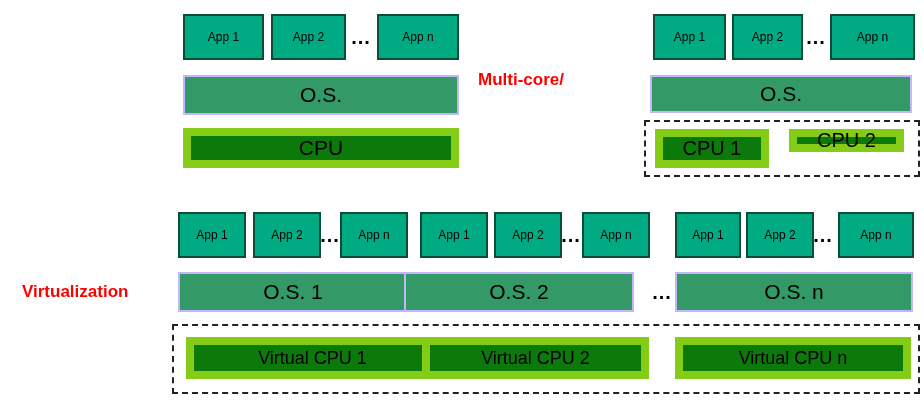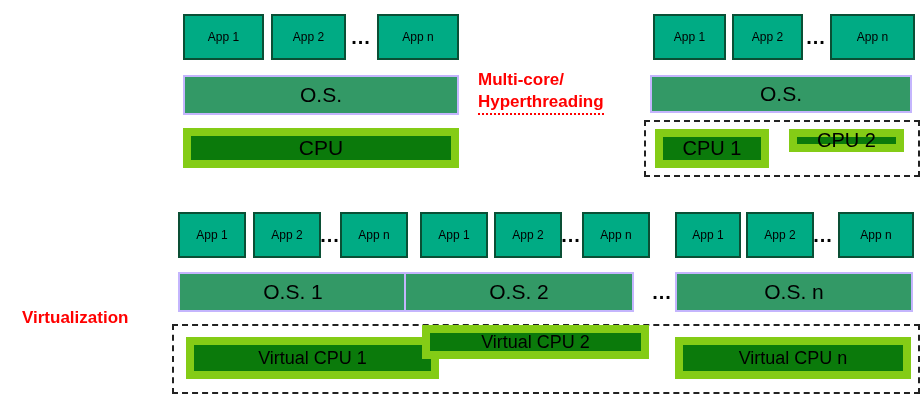--- a/index.html
+++ b/index.html
@@ -25,36 +25,33 @@
 
   <div class="box app" style="left:183px;top:14px;width:81px;height:46px">App 1</div>
   <div class="box app" style="left:271px;top:14px;width:75px;height:46px">App 2</div>
   <div class="dots" style="left:346px;top:14px;width:30px;height:46px">...</div>
   <div class="box app" style="left:377px;top:14px;width:82px;height:46px">App n</div>
 
   <div class="box os" style="left:183px;top:75px;width:276px;height:40px">O.S.</div>
   <div class="box cpu" style="left:183px;top:128px;width:276px;height:40px">CPU</div>
 
   <div class="section-label" style="left:478px;top:70px">Multi-core/</div>
-  <div class="section-label" style="left:478px;top:92px">
-    <span class="u-dotted">Hyperthreading</span>
-  </div>
 
   <div class="box app" style="left:653px;top:14px;width:73px;height:46px">App 1</div>
   <div class="box app" style="left:732px;top:14px;width:71px;height:46px">App 2</div>
   <div class="dots" style="left:803px;top:14px;width:26px;height:46px">...</div>
   <div class="box app" style="left:830px;top:14px;width:85px;height:46px">App n</div>
 
   <div class="box os" style="left:650px;top:75px;width:262px;height:38px">O.S.</div>
 
   <div class="dashed" style="left:644px;top:120px;width:276px;height:57px"></div>
   <div class="box cpu small" style="left:655px;top:129px;width:114px;height:39px">CPU 1</div>
   <div class="box cpu small" style="left:789px;top:129px;width:115px;height:23px">CPU 2</div>
 
-  <div class="section-label" style="left:22px;top:308px">Virtualization</div>
+  <div class="section-label" style="left:22px;top:282px">Virtualization</div>
 
   <div class="box app" style="left:178px;top:212px;width:68px;height:46px">App 1</div>
   <div class="box app" style="left:253px;top:212px;width:68px;height:46px">App 2</div>
   <div class="dots" style="left:321px;top:212px;width:18px;height:46px">...</div>
   <div class="box app" style="left:340px;top:212px;width:68px;height:46px">App n</div>
 
   <div class="box app" style="left:420px;top:212px;width:68px;height:46px">App 1</div>
   <div class="box app" style="left:494px;top:212px;width:68px;height:46px">App 2</div>
   <div class="dots" style="left:562px;top:212px;width:18px;height:46px">...</div>
   <div class="box app" style="left:582px;top:212px;width:68px;height:46px">App n</div>
@@ -64,16 +61,16 @@
   <div class="dots" style="left:814px;top:212px;width:18px;height:46px">...</div>
   <div class="box app" style="left:838px;top:212px;width:76px;height:46px">App n</div>
 
   <div class="box os" style="left:178px;top:272px;width:230px;height:40px">O.S. 1</div>
   <div class="box os" style="left:404px;top:272px;width:230px;height:40px">O.S. 2</div>
   <div class="dots" style="left:650px;top:272px;width:24px;height:40px">...</div>
   <div class="box os" style="left:675px;top:272px;width:238px;height:40px">O.S. n</div>
 
   <div class="dashed" style="left:172px;top:324px;width:748px;height:70px"></div>
   <div class="box cpu vcpu" style="left:186px;top:337px;width:253px;height:42px">Virtual CPU 1</div>
-  <div class="box cpu vcpu" style="left:422px;top:325px;width:227px;height:34px">Virtual CPU 2</div>
+  <div class="box cpu vcpu" style="left:422px;top:337px;width:227px;height:42px">Virtual CPU 2</div>
   <div class="box cpu vcpu" style="left:675px;top:337px;width:236px;height:42px">Virtual CPU n</div>
 
 </div>
 
 </body></html>

